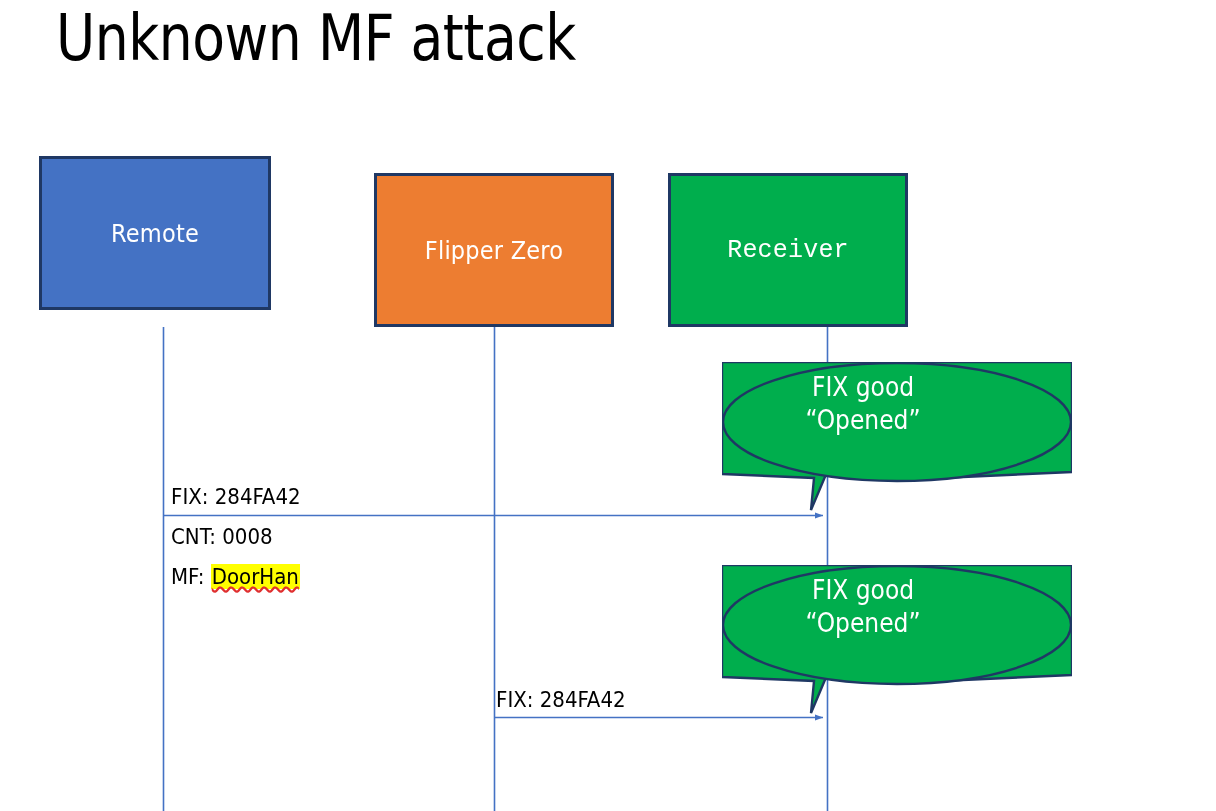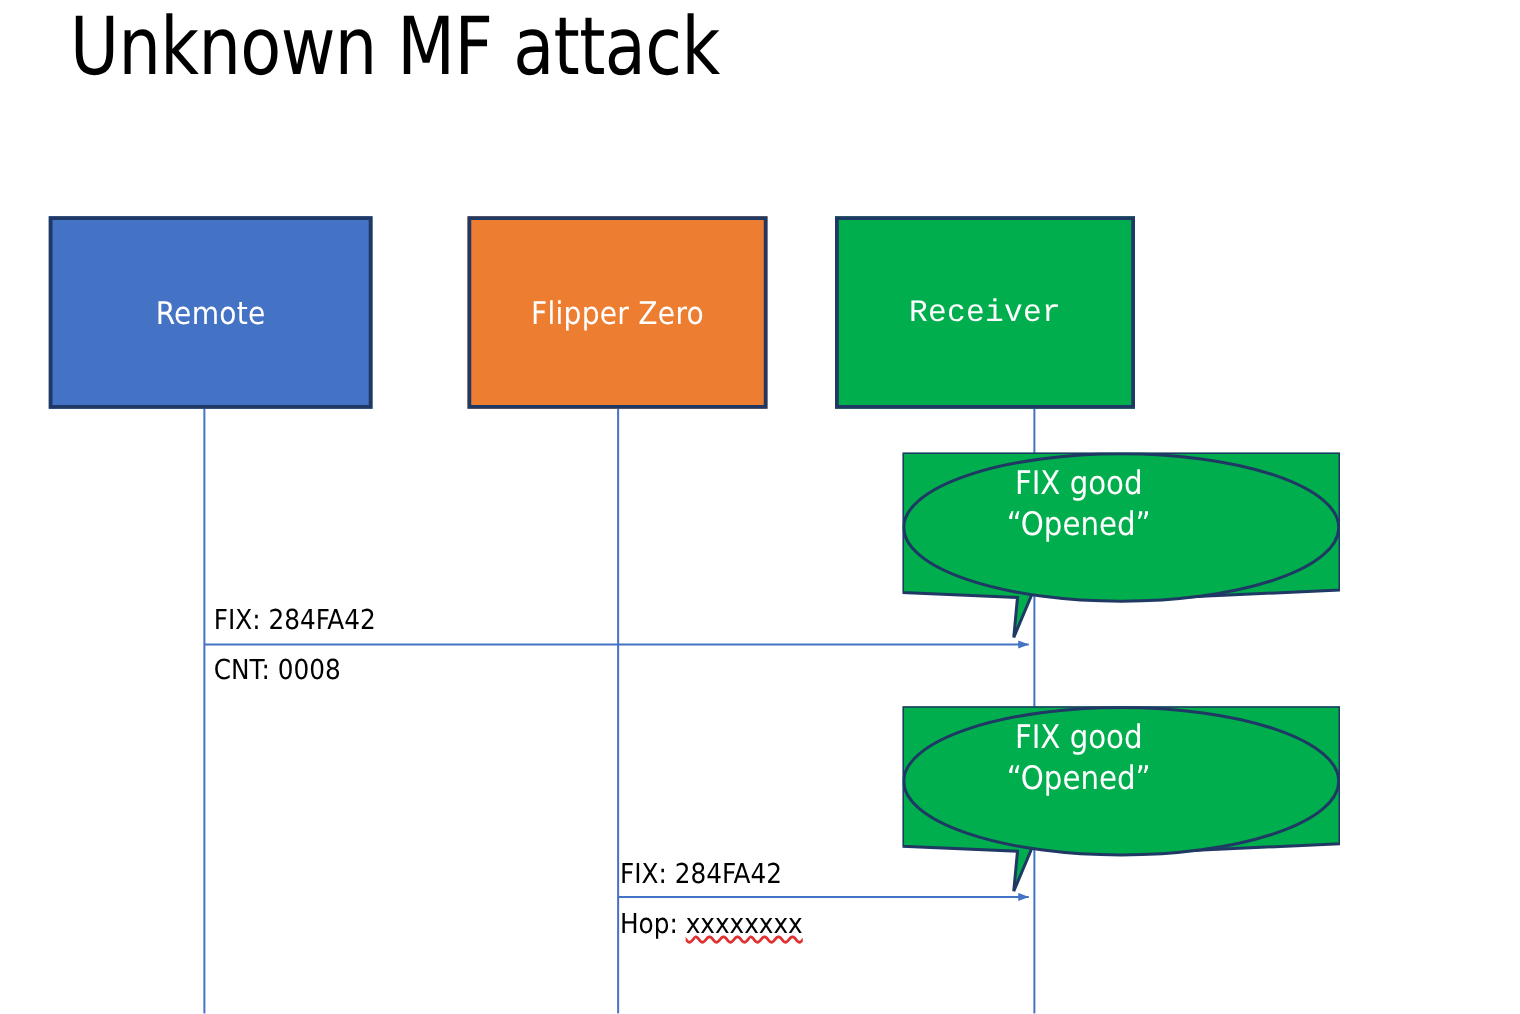--- a/index.html
+++ b/index.html
@@ -48,21 +48,21 @@
     border: 3px solid #1F3864;
     display: flex;
     align-items: center;
     justify-content: center;
     color: #ffffff;
     font-size: 25px;
     font-weight: 400;
     letter-spacing: 0.2px;
   }
   #actor-remote {
-    left: 39px;  top: 173px;  width: 259px;  height: 154px;
+    left: 39px;  top: 156px;  width: 232px;  height: 154px;
   }
   #actor-flipper {
     left: 374px; top: 173px;  width: 240px;  height: 154px;
   }
   #actor-receiver {
     left: 668px; top: 173px;  width: 240px;  height: 154px;
     font-family: Liberation Mono, monospace;
   }
   #actor-remote .actor-label,
   #actor-flipper .actor-label {
@@ -167,22 +167,22 @@
   </div>
 </div>
 
 <div class="msg-block" id="msg-block-1">
   <div>
     <span>FIX: </span><span>284FA42</span>
   </div>
   <div>
     <span>CNT: </span><span>0008</span>
   </div>
+  <div>
+    <span>MF: </span><span class="hl sq">DoorHan</span>
+  </div>
 </div>
 
 <div class="msg-block" id="msg-block-2">
   <div>
     <span>FIX: </span><span>284FA42</span>
   </div>
-  <div>
-    <span>Hop: </span><span class="sq">xxxxxxxx</span>
-  </div>
 </div>
 
 </body></html>

